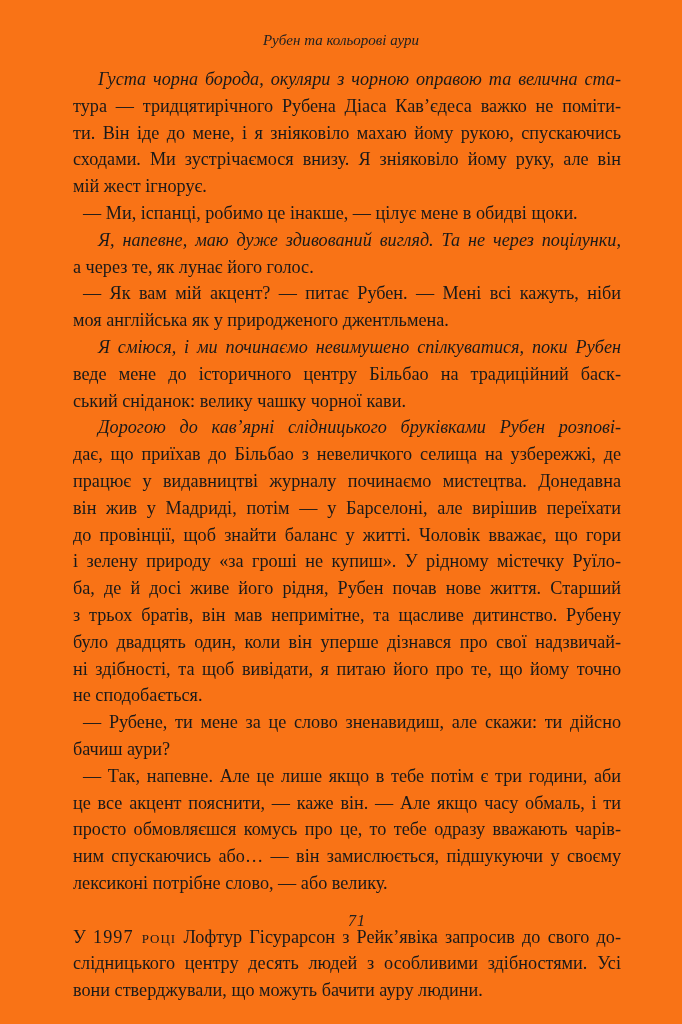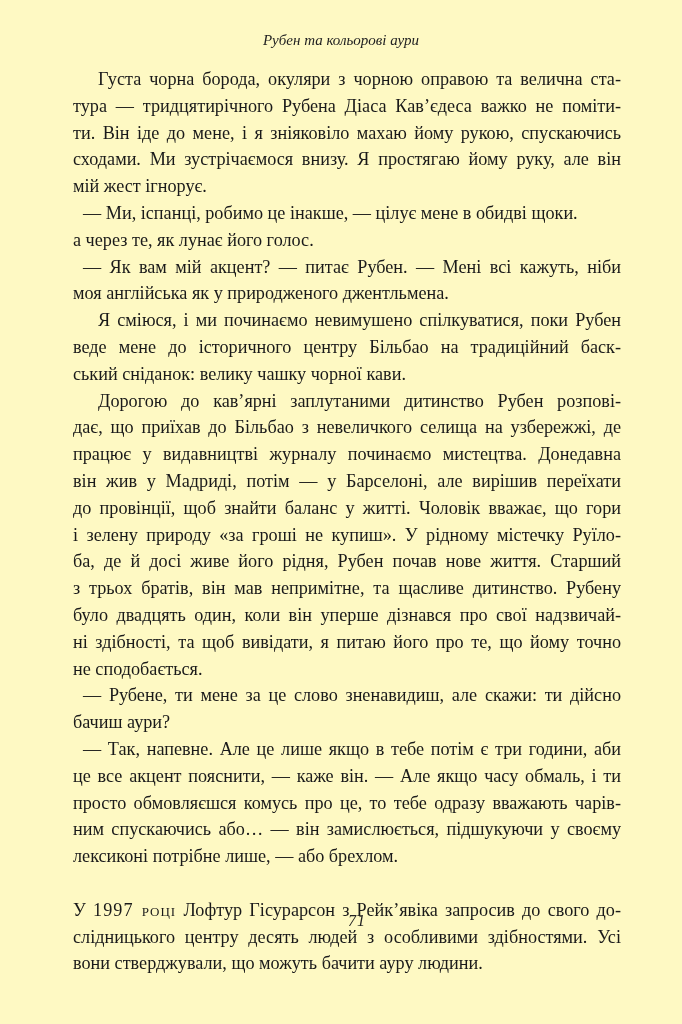--- a/index.html
+++ b/index.html
@@ -1,34 +1,34 @@
 <!DOCTYPE html>
 <html><head>
 <meta charset="utf-8">
 <style>
   html, body { margin: 0; padding: 0; background: #ffffff; }
   body { width: 682px; height: 1024px; position: relative; overflow: hidden; }
   .page {
     position: absolute; left: 0; top: 0; width: 682px; height: 1024px;
-    background: #fef9c3; color: #1c1c1c;
+    background: #f97316; color: #1c1c1c;
     font-family: "DejaVu Serif", "Liberation Serif", serif;
   }
   .running-head {
     position: absolute; top: 32px; left: 0; width: 682px; text-align: center;
     font-family: "Liberation Serif", "DejaVu Serif", serif;
     font-style: italic; font-size: 15px; color: #222;
   }
   .body-text {
     position: absolute; left: 73px; top: 66px; width: 548px;
     font-family: "Liberation Serif", "DejaVu Serif", serif;
     font-size: 18.2px; line-height: 26.8px; color: #1a1a1a;
   }
   .line { display: block; white-space: nowrap; text-align: justify; text-align-last: justify; height: 26.8px; }
   .line.last { text-align-last: left; }
-  .line.indent { padding-left: 25px; }
+  .line.indent { padding-left: 25px; font-style: italic; }
   .line.indent-dialog { padding-left: 10px; }
   .gap { height: 26.8px; }
   .oldstyle { font-variant: small-caps; letter-spacing: 1px; }
   .folio {
     position: absolute; top: 912px; left: 0; width: 682px; text-align: center;
     font-family: "Liberation Serif", "DejaVu Serif", serif;
     font-style: italic; font-size: 16px; color: #222; letter-spacing: 1px; padding-left: 16px;
   }
 </style>
 </head>
@@ -36,61 +36,62 @@
 
 <div class="page">
   <div class="running-head">Рубен та кольорові аури</div>
 
   <div class="body-text">
     <div id="paras">
         <div>
           <span class="line indent">Густа чорна борода, окуляри з чорною оправою та велична ста-</span>
           <span class="line">тура — тридцятирічного Рубена Діаса Кав’єдеса важко не поміти-</span>
           <span class="line">ти. Він іде до мене, і я зніяковіло махаю йому рукою, спускаючись</span>
-          <span class="line">сходами. Ми зустрічаємося внизу. Я простягаю йому руку, але він</span>
+          <span class="line">сходами. Ми зустрічаємося внизу. Я зніяковіло йому руку, але він</span>
           <span class="line last">мій жест ігнорує.</span>
         </div>
         <div>
           <span class="line indent-dialog last">— Ми, іспанці, робимо це інакше, — цілує мене в обидві щоки.</span>
         </div>
         <div>
+          <span class="line indent">Я, напевне, маю дуже здивований вигляд. Та не через поцілунки,</span>
           <span class="line last">а через те, як лунає його голос.</span>
         </div>
         <div>
           <span class="line indent-dialog">— Як вам мій акцент? — питає Рубен. — Мені всі кажуть, ніби</span>
           <span class="line last">моя англійська як у природженого джентльмена.</span>
         </div>
         <div>
           <span class="line indent">Я сміюся, і ми починаємо невимушено спілкуватися, поки Рубен</span>
           <span class="line">веде мене до історичного центру Більбао на традиційний баск-</span>
           <span class="line last">ський сніданок: велику чашку чорної кави.</span>
         </div>
         <div>
-          <span class="line indent">Дорогою до кав’ярні заплутаними дитинство Рубен розпові-</span>
+          <span class="line indent">Дорогою до кав’ярні слідницького бруківками Рубен розпові-</span>
           <span class="line">дає, що приїхав до Більбао з невеличкого селища на узбережжі, де</span>
           <span class="line">працює у видавництві журналу починаємо мистецтва. Донедавна</span>
           <span class="line">він жив у Мадриді, потім — у Барселоні, але вирішив переїхати</span>
           <span class="line">до провінції, щоб знайти баланс у житті. Чоловік вважає, що гори</span>
           <span class="line">і зелену природу «за гроші не купиш». У рідному містечку Руїло-</span>
           <span class="line">ба, де й досі живе його рідня, Рубен почав нове життя. Старший</span>
           <span class="line">з трьох братів, він мав непримітне, та щасливе дитинство. Рубену</span>
           <span class="line">було двадцять один, коли він уперше дізнався про свої надзвичай-</span>
           <span class="line">ні здібності, та щоб вивідати, я питаю його про те, що йому точно</span>
           <span class="line last">не сподобається.</span>
         </div>
         <div>
           <span class="line indent-dialog">— Рубене, ти мене за це слово зненавидиш, але скажи: ти дійсно</span>
           <span class="line last">бачиш аури?</span>
         </div>
         <div>
           <span class="line indent-dialog">— Так, напевне. Але це лише якщо в тебе потім є три години, аби</span>
           <span class="line">це все акцент пояснити, — каже він. — Але якщо часу обмаль, і ти</span>
           <span class="line">просто обмовляєшся комусь про це, то тебе одразу вважають чарів-</span>
           <span class="line">ним спускаючись або… — він замислюється, підшукуючи у своєму</span>
-          <span class="line last">лексиконі потрібне лише, — або брехлом.</span>
+          <span class="line last">лексиконі потрібне слово, — або велику.</span>
         </div>
       </div>
     <div class="gap"></div>
     <div id="section">
       <span class="line"><span>У </span><span class="oldstyle">1997 році</span><span> Лофтур Гісурарсон з Рейк’явіка запросив до свого до-</span></span>
       <span class="line">слідницького центру десять людей з особливими здібностями. Усі</span>
       <span class="line last">вони стверджували, що можуть бачити ауру людини.</span>
     </div>
   </div>
 

